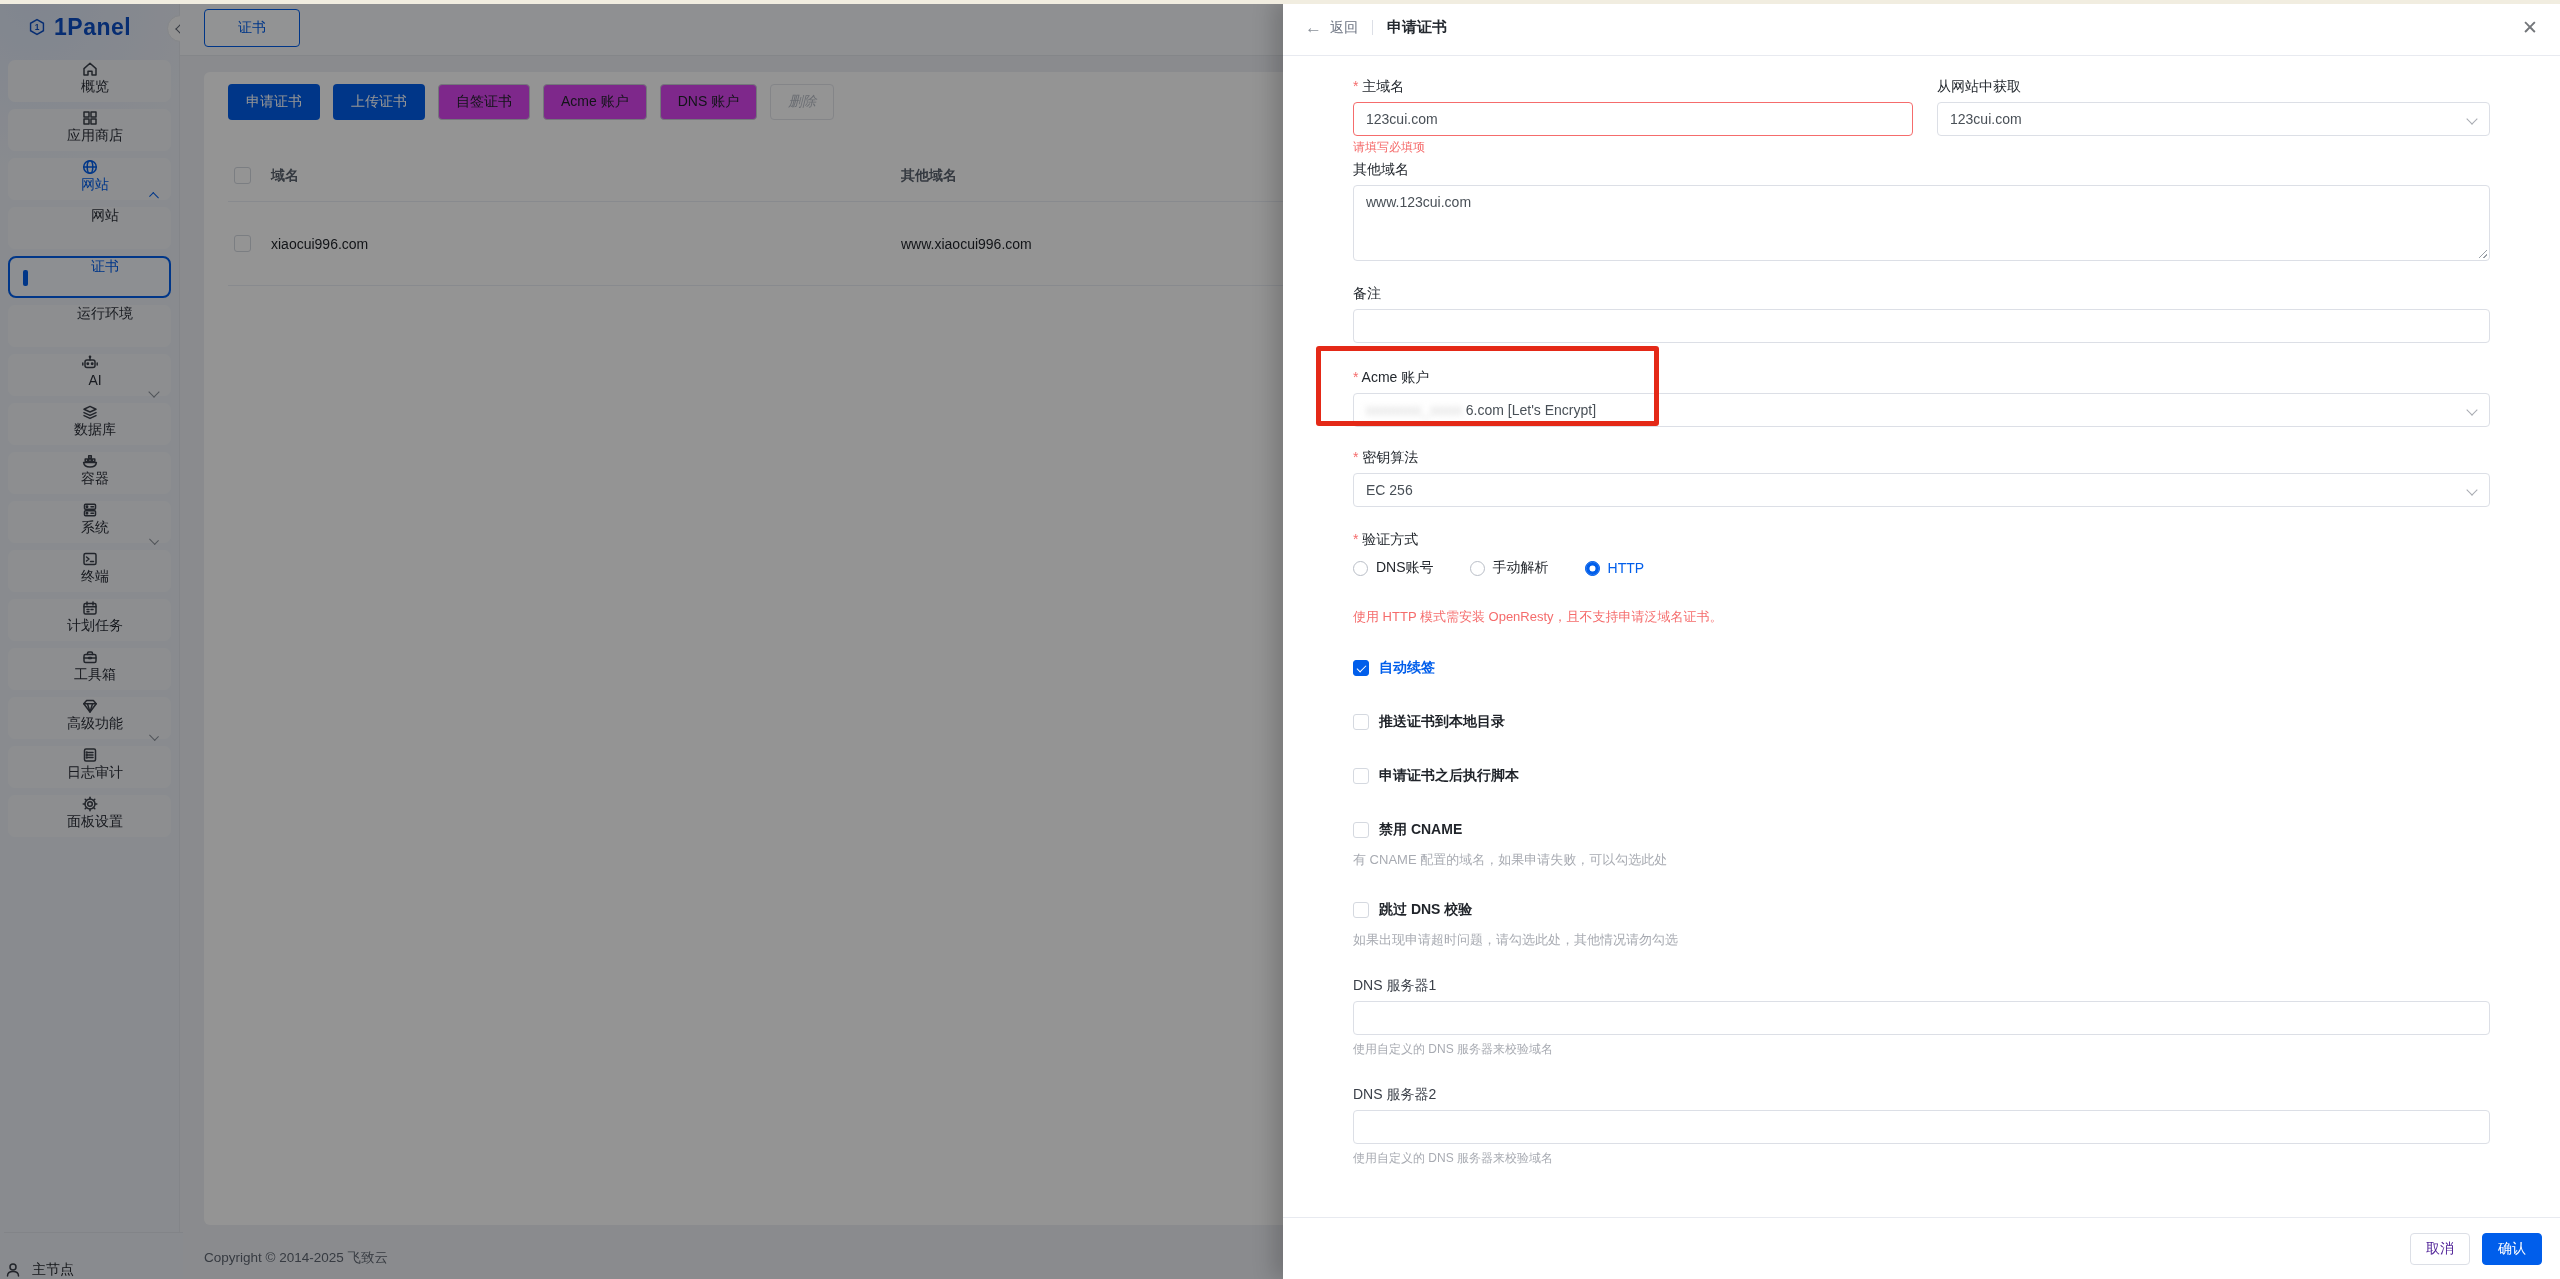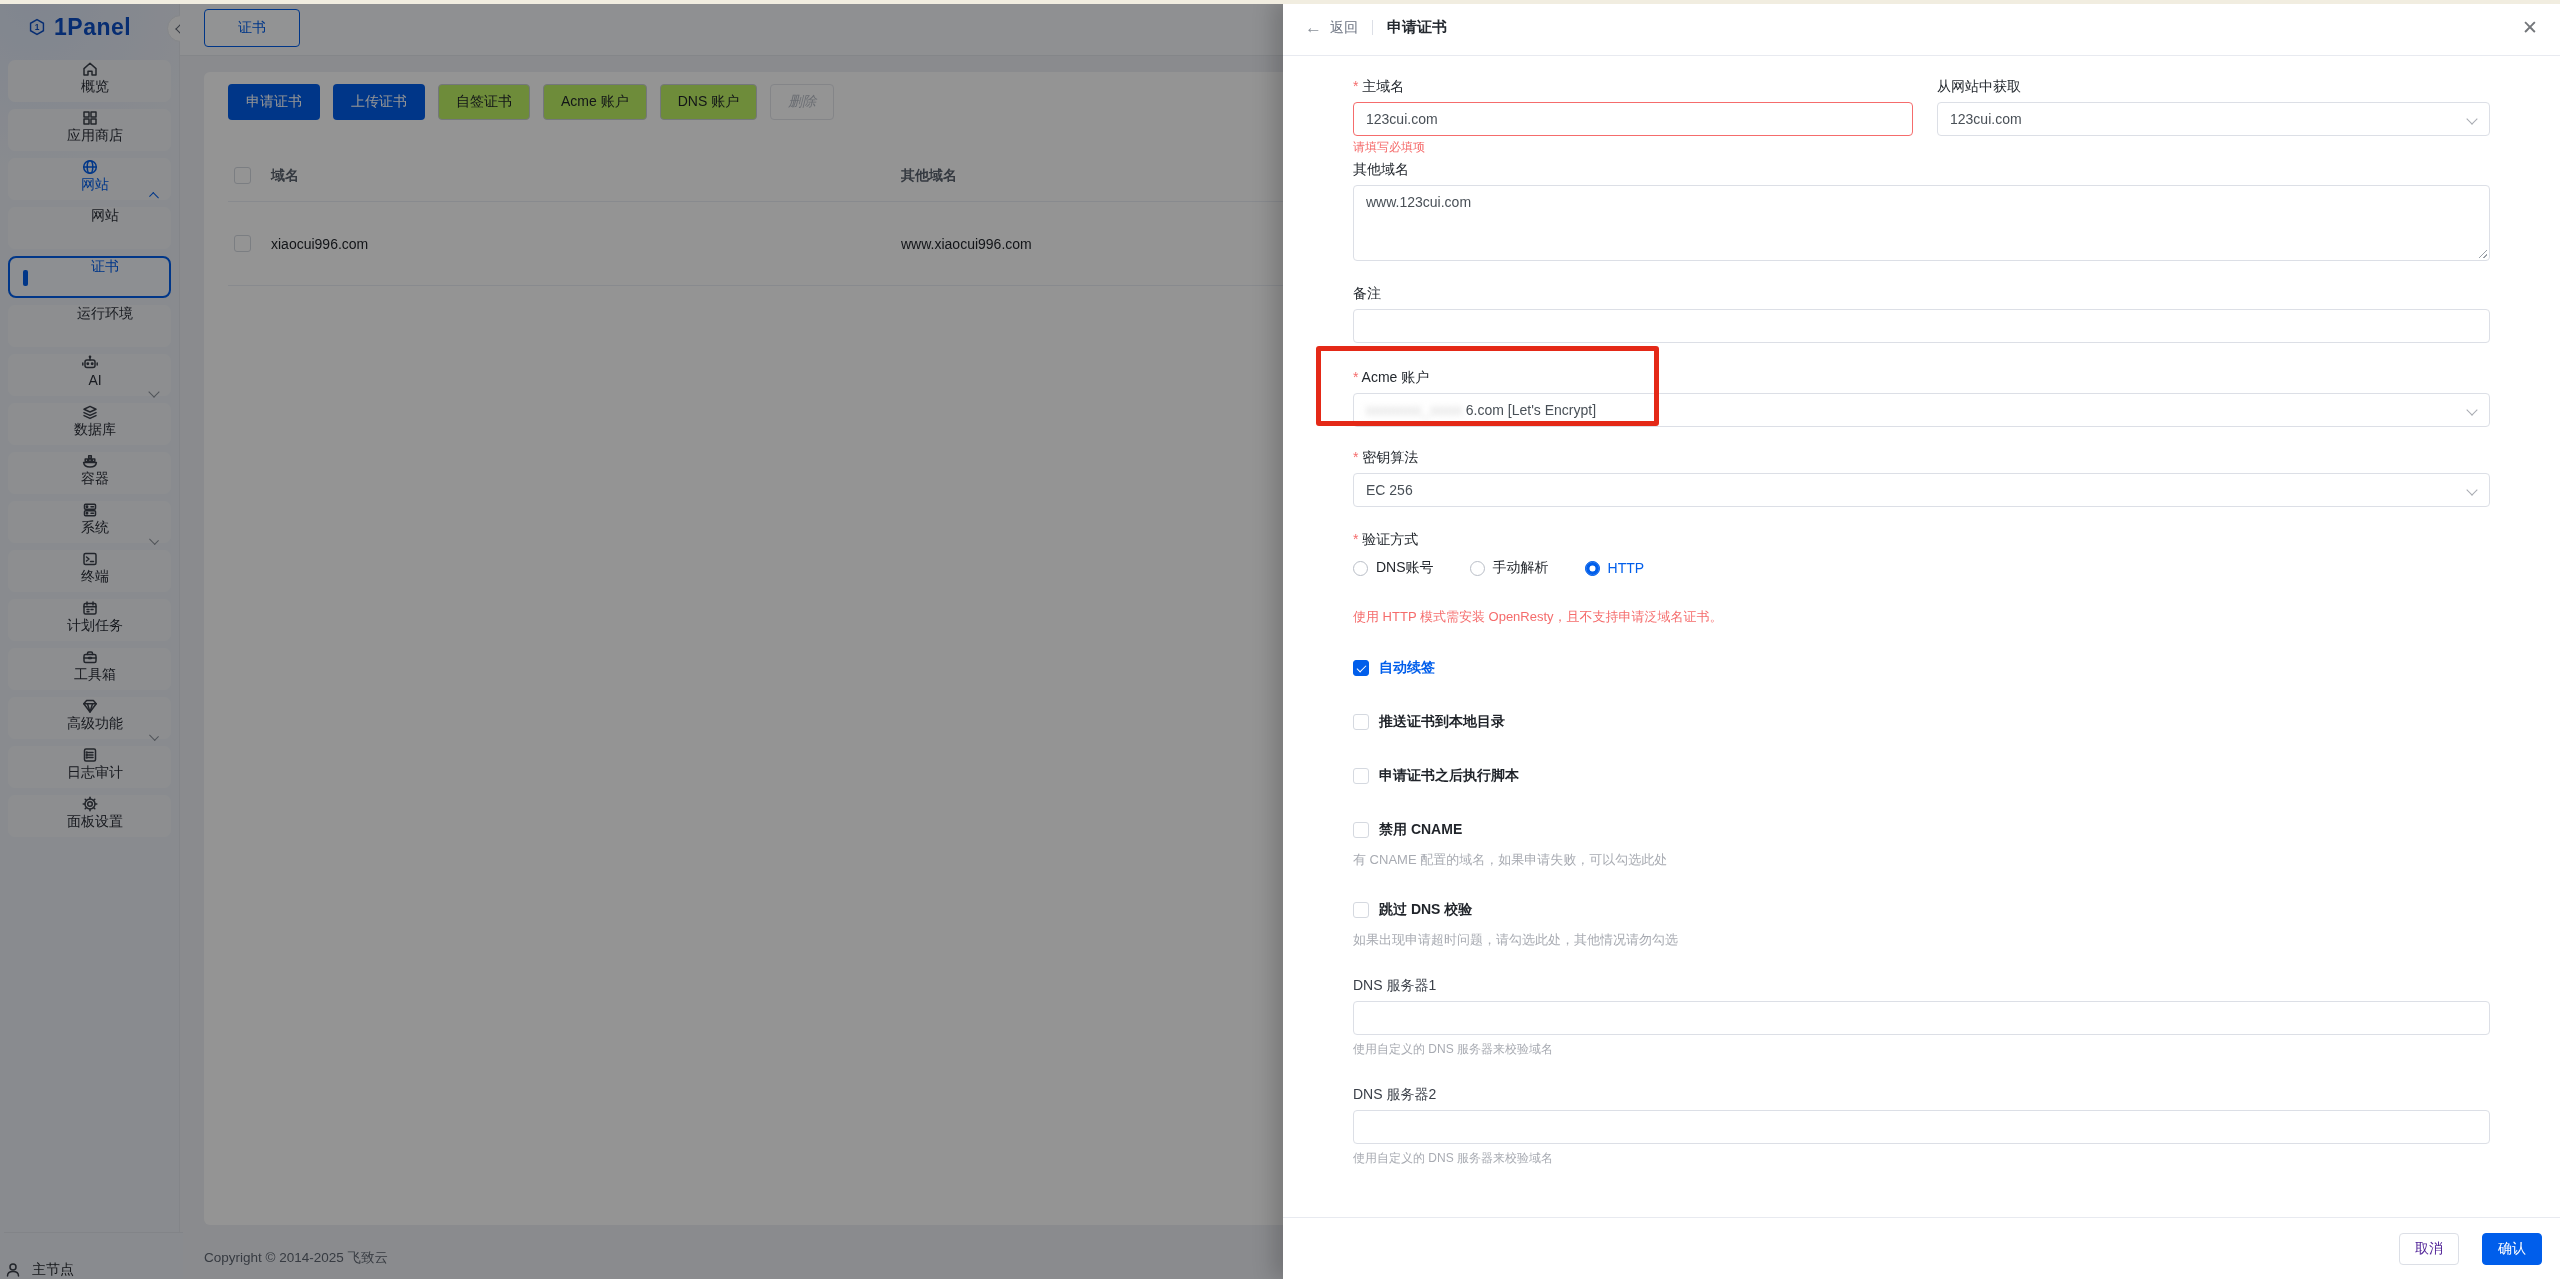--- a/index.html
+++ b/index.html
@@ -35,21 +35,21 @@
 
   
   .main { position:absolute; top:0; left:180px; right:0; bottom:0; z-index:1; }
   .tabbar { height:56px; background:#f7f8fb; border-bottom:1px solid #e4e7ed; display:flex; align-items:center; padding-left:24px; }
   .tab-active { height:38px; padding:0 33px; border:1.5px solid #005eeb; border-radius:4px; color:#005eeb; display:flex; align-items:center; justify-content:center; background:#fcfdff; cursor:pointer; }
   .content { position:absolute; top:56px; left:0; right:0; bottom:38px; padding:16px 24px; }
   .card { background:#fff; border-radius:6px; height:100%; padding:12px 24px; }
   .toolbar { display:flex; gap:13px; margin-top:0; }
   .btn { height:36px; border-radius:4px; padding:0 17px; display:flex; align-items:center; justify-content:center; font-size:14px; cursor:pointer; border:1px solid transparent; }
   .btn.primary { background:#005eeb; color:#fff; }
-  .btn.default { background:#bef264; border-color:#c9cdd4; color:#1f2329; }
+  .btn.default { background:#d946ef; border-color:#c9cdd4; color:#1f2329; }
   .btn.disabled { background:#fff; border-color:#e3e6eb; color:#b9bec7; cursor:not-allowed;font-style:italic; }
   .table { margin-top:30px; }
   .trow { display:flex; align-items:center; padding-left:6px; border-bottom:1px solid #ebeef5; }
   .trow.head { height:52px; color:#5c6470; font-weight:bold; }
   .trow.data { height:84px; color:#1f2329; }
   .cbox { width:17px; height:17px; border:1px solid #d5d9e0; border-radius:3px; background:#fff; margin-right:20px; flex:0 0 auto; cursor:pointer; }
   .col1 { width:630px; }
   .col2 { flex:1; }
   .copyright { position:absolute; left:24px; bottom:12px; color:#5f6672; font-size:13.5px; }
 
@@ -91,21 +91,21 @@
   .chk.on { background:#005eeb; border-color:#005eeb; }
   .chk.on::after { content:""; position:absolute; left:5px; top:2px; width:4px; height:8px; border-right:1.6px solid #fff; border-bottom:1.6px solid #fff; transform:rotate(45deg); }
   .chk-row.on-label { color:#005eeb; }
   .hint { color:#a8abb2; font-size:13px; margin-top:13px; line-height:15px; }
   .hint-sm { color:#a8abb2; font-size:12px; margin-top:6px; }
   .dns-label { color:#3a3f48; }
   .redacted { display:inline-block; color:#c8c8c8; filter:blur(3px); margin-right:3px; letter-spacing:1px; }
   .d-footer { position:absolute; bottom:0; left:0; right:0; height:62px; border-top:1px solid #e8eaf0; display:flex; align-items:center; justify-content:flex-end; gap:12px; padding-right:18px; background:#fff; }
   .fbtn { height:32px; border-radius:4px; padding:0 15px; display:flex; align-items:center; justify-content:center; cursor:pointer; font-size:14px; }
   .fbtn.cancel { border:1px solid #dcdfe6; color:#4c1d95; background:#fff; }
-  .fbtn.confirm { background:#005eeb; color:#fff; border:1px solid #005eeb;margin-left:11px; }
+  .fbtn.confirm { background:#005eeb; color:#fff; border:1px solid #005eeb; }
   .annotation { position:absolute; left:33px; top:346px; width:343px; height:80px; border:5px solid #e42917; border-radius:3px; z-index:30; pointer-events:none; }
 
   svg.st { fill:none; stroke:#3c414b; stroke-width:1.5; stroke-linecap:round; stroke-linejoin:round; }
   svg.st.blue { stroke:#005eeb; }
 </style>
 </head>
 <body>
 
 <div class="sidebar">
   <div class="logo-row">

